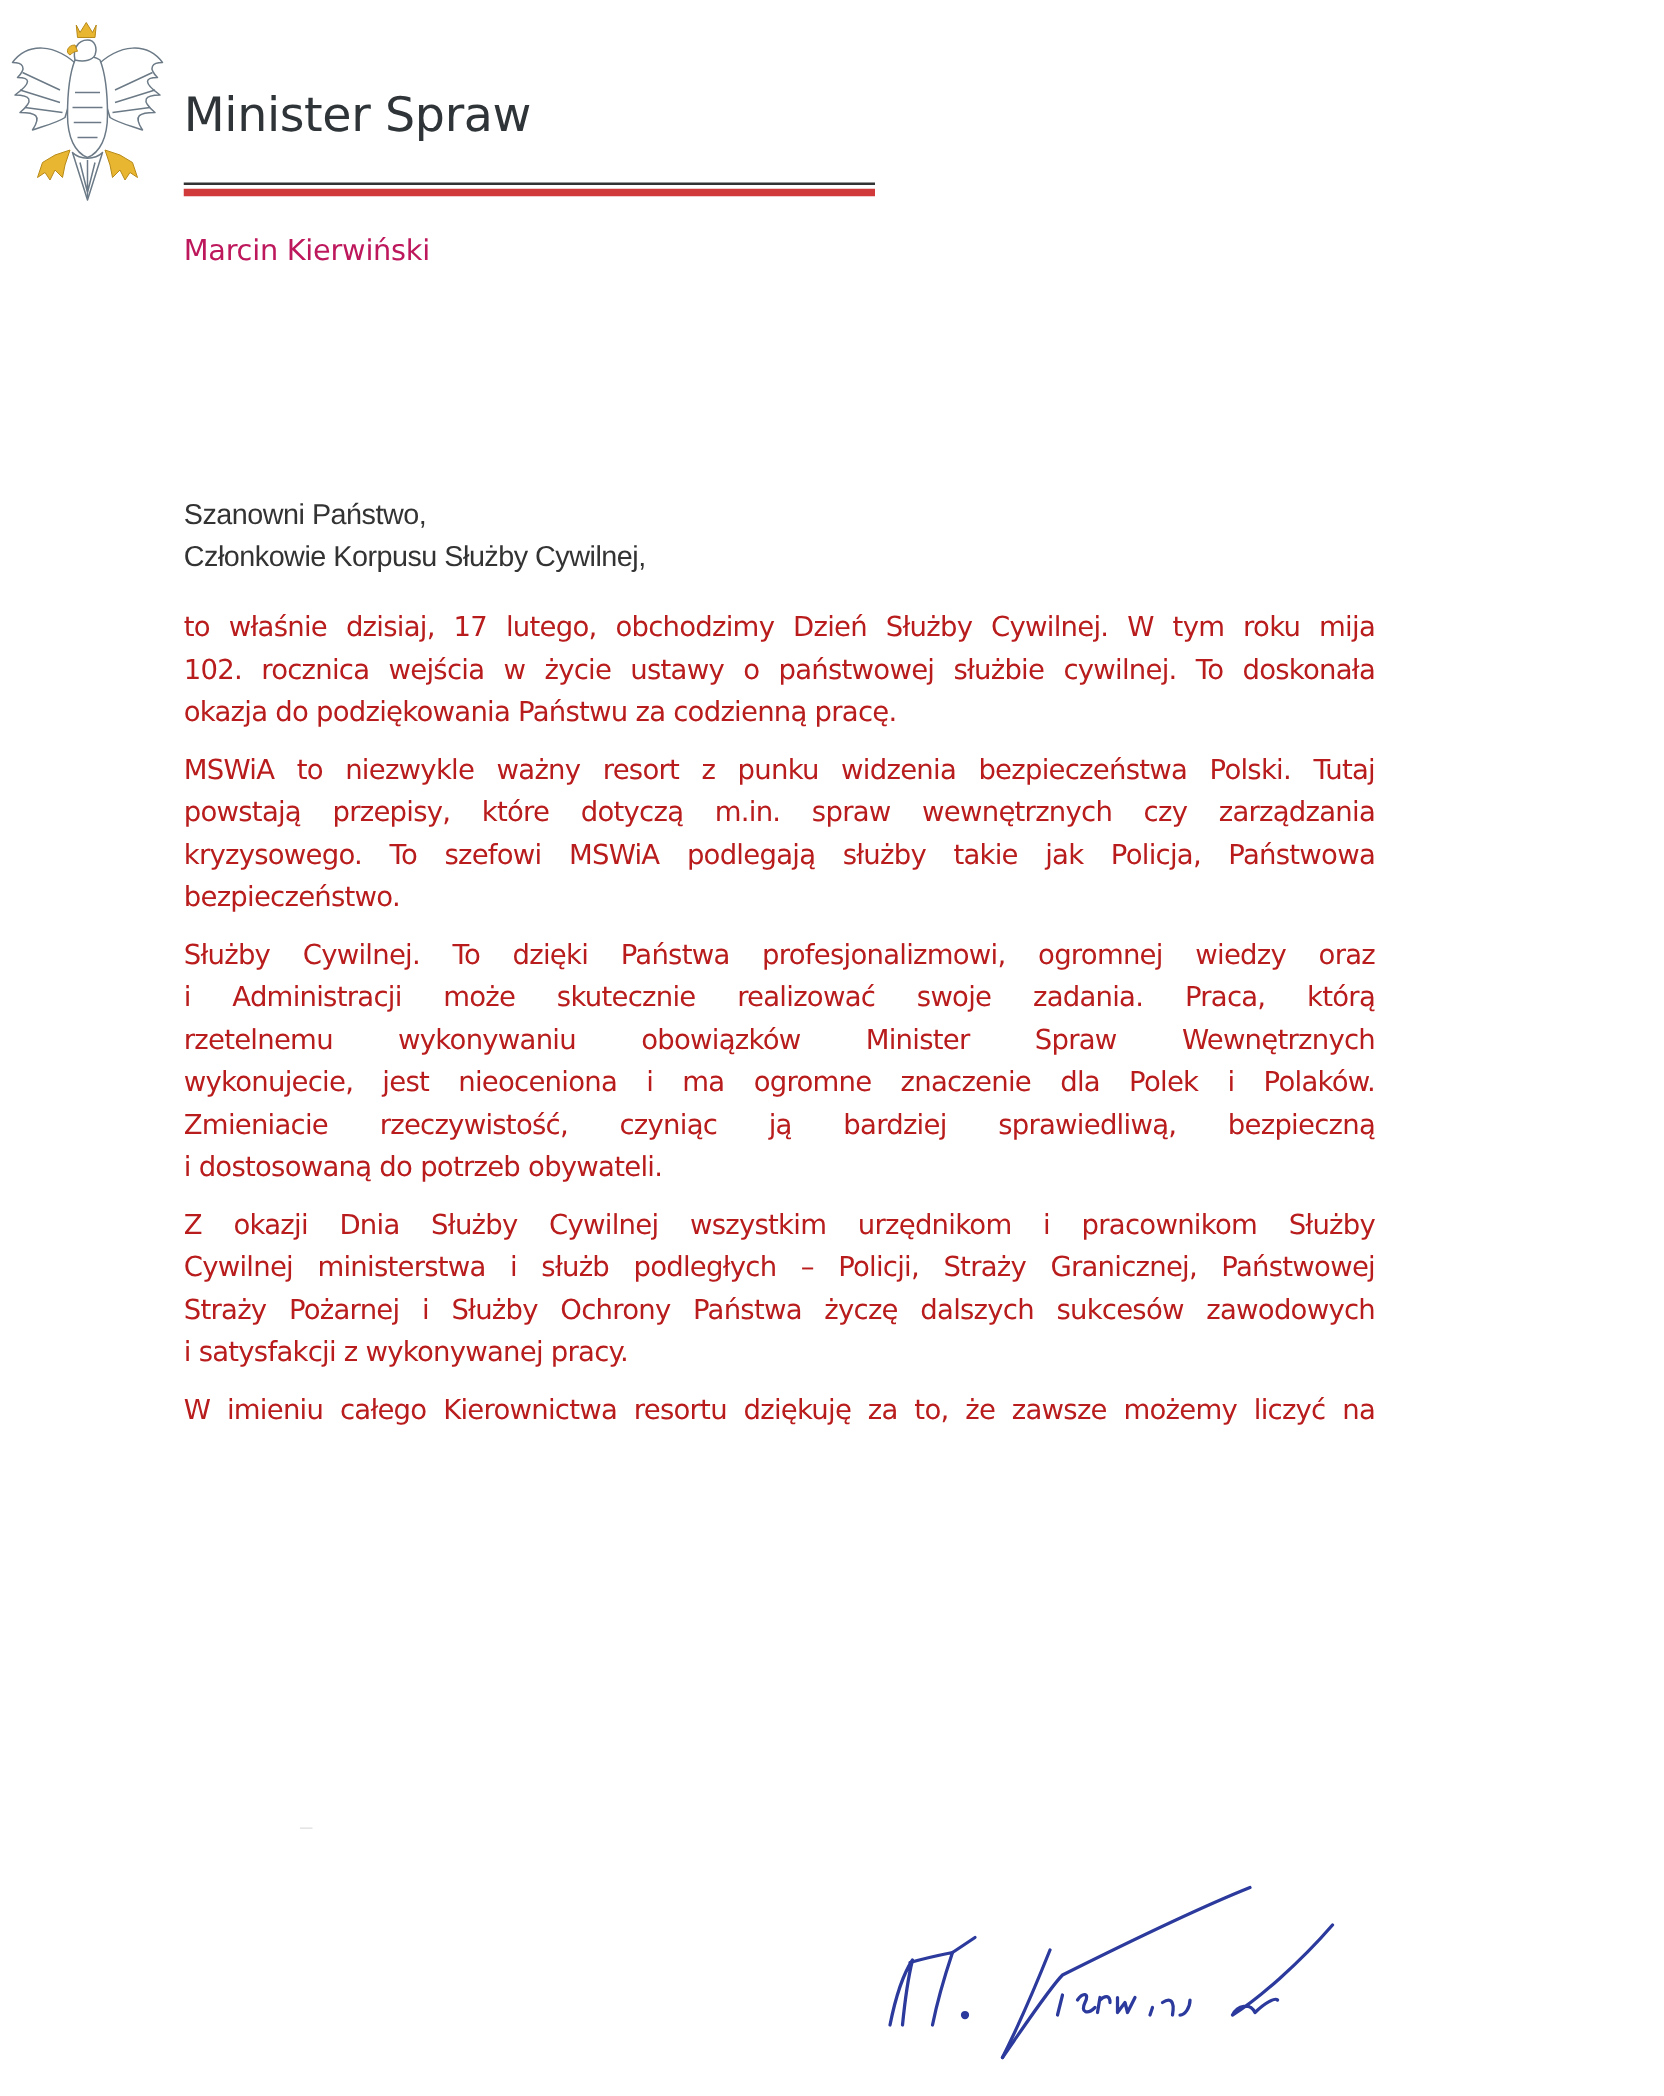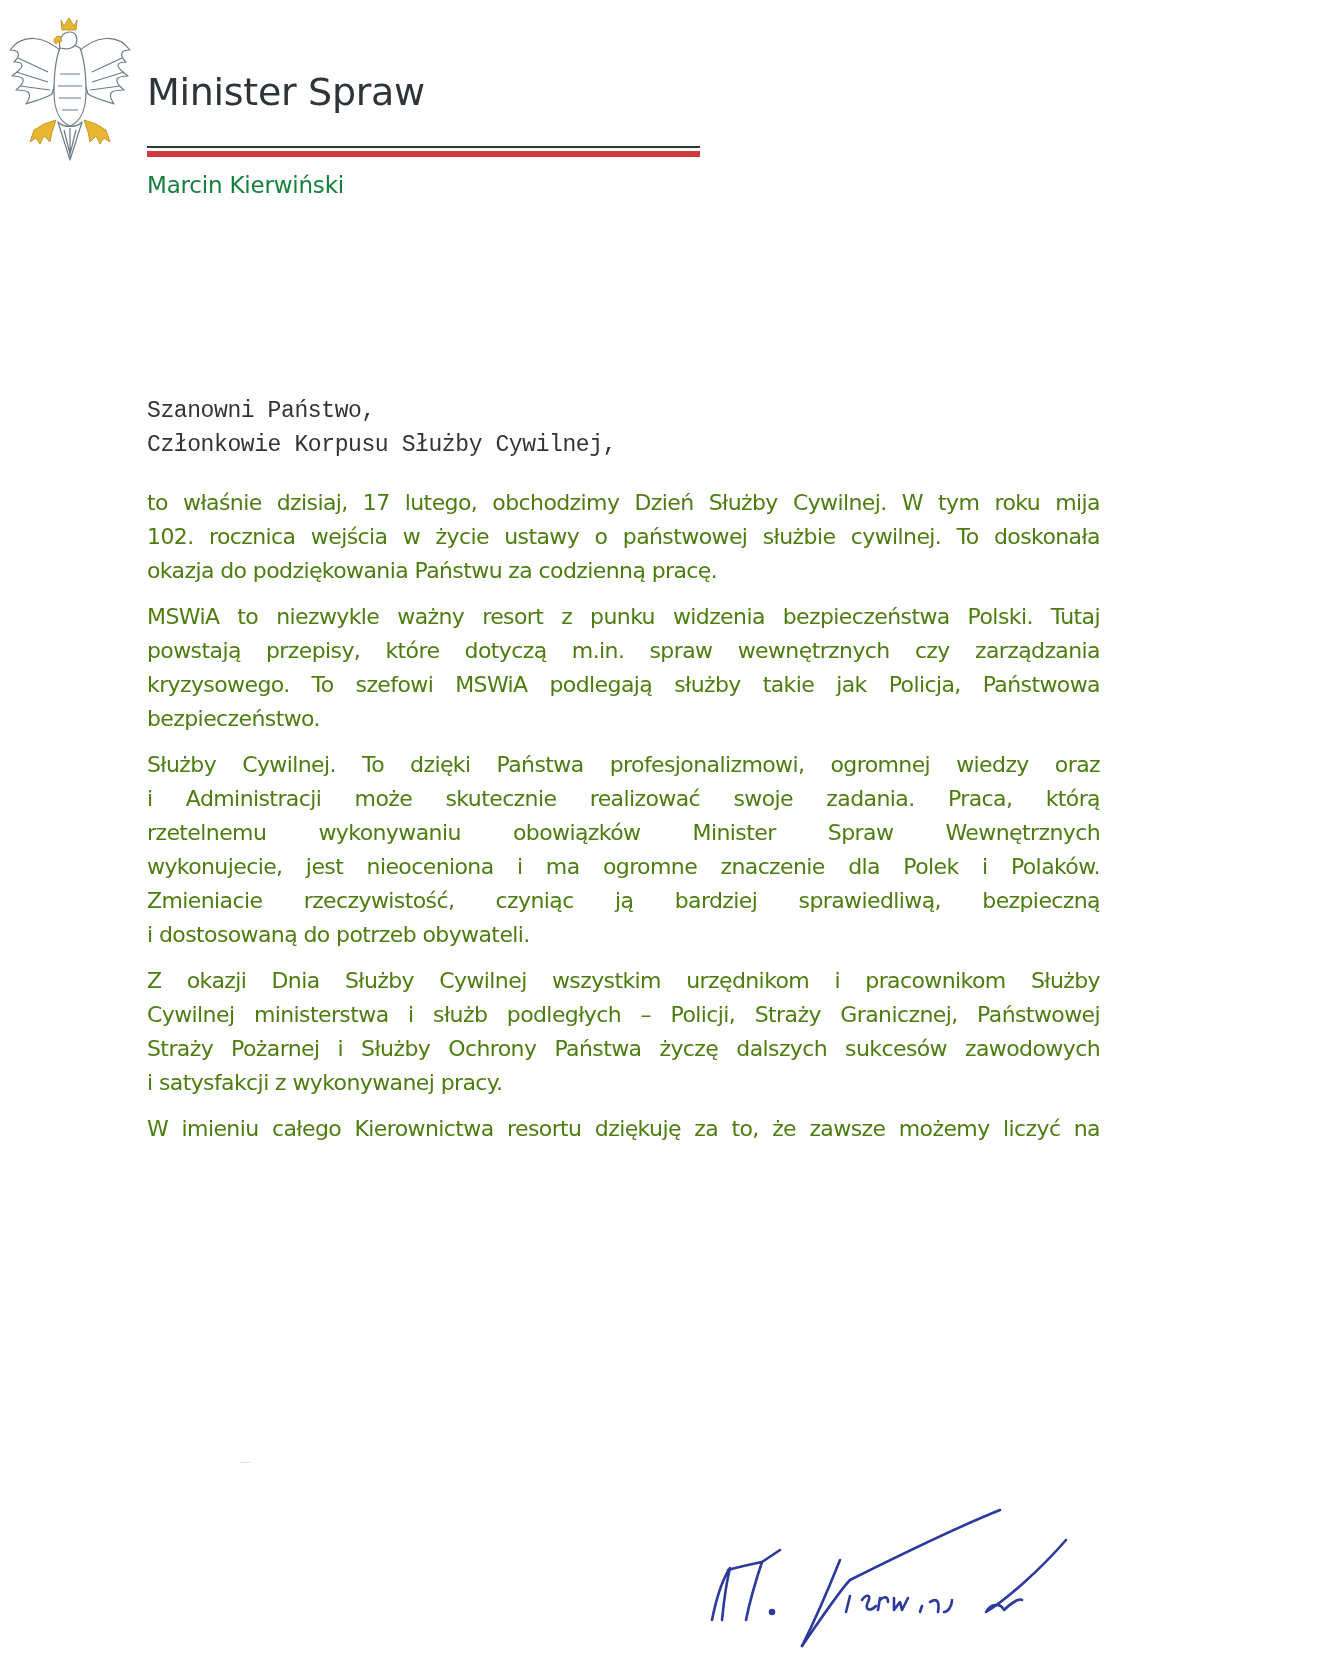--- a/index.html
+++ b/index.html
@@ -8,28 +8,28 @@
           font-family: "Liberation Sans", "DejaVu Sans", sans-serif; }
 
   .eagle { position: absolute; left: 4px; top: 14px; width: 132px; height: 150px; }
 
   .hdr-title { position: absolute; left: 147px; top: 26px; font-size: 38px; line-height: 44px;
                color: #2e3437; letter-spacing: -0.3px; font-family: "DejaVu Sans", sans-serif; }
   .hdr-title .l1 { display: block; margin-top: 44px; }
   .hdr-title .l2 { display: block; }
   .rule-thin { position: absolute; left: 147px; top: 146px; width: 553px; height: 2px; background: #333; }
   .rule-red  { position: absolute; left: 147px; top: 151px; width: 553px; height: 6px; background: #d03a3a; }
-  .hdr-name { position: absolute; left: 147px; top: 172px; font-size: 23px; color: #15803d;
+  .hdr-name { position: absolute; left: 147px; top: 188px; font-size: 23px; color: #be185d;
               font-family: "DejaVu Sans", sans-serif; letter-spacing: -0.2px; }
 
   .salute { position: absolute; left: 147px; top: 394px; font-size: 23px; line-height: 34px; color: #333;
-            font-family: Liberation Mono, monospace; letter-spacing: -0.4px; }
+            font-family: Liberation Sans, sans-serif; letter-spacing: -0.4px; }
   .salute div { white-space: nowrap; }
 
-  .body { position: absolute; left: 147px; top: 486px; width: 953px; color: #4d7c0f;
+  .body { position: absolute; left: 147px; top: 486px; width: 953px; color: #b91c1c;
           font-family: "DejaVu Sans", sans-serif; font-size: 22px; letter-spacing: -0.6px; }
   .para { margin-bottom: 12px; }
   .line { display: block; height: 34px; line-height: 34px; white-space: nowrap;
           text-align: justify; text-align-last: justify; }
   .line.last { text-align: left; text-align-last: left; }
 
   .signature { position: absolute; left: 690px; top: 1480px; width: 420px; height: 170px; }
   .speck { position: absolute; left: 240px; top: 1462px; width: 10px; height: 1px; background: #ddd; }
 </style>
 </head>

